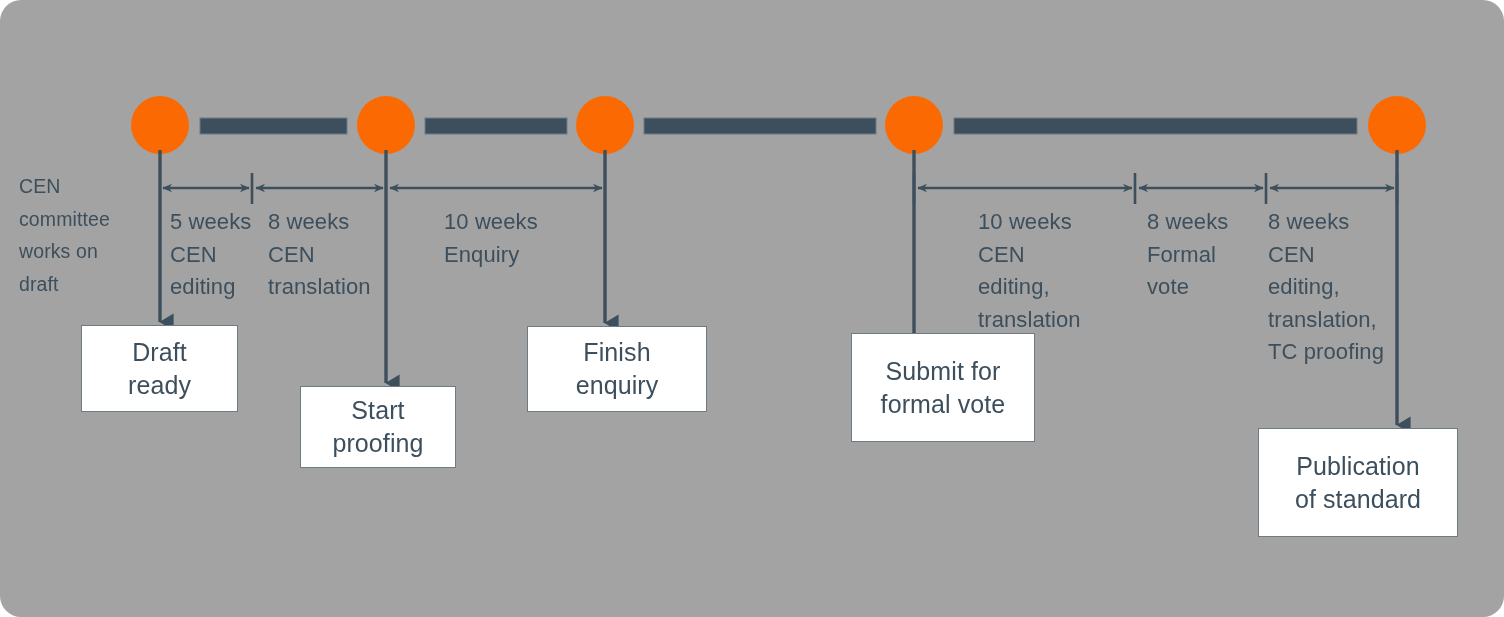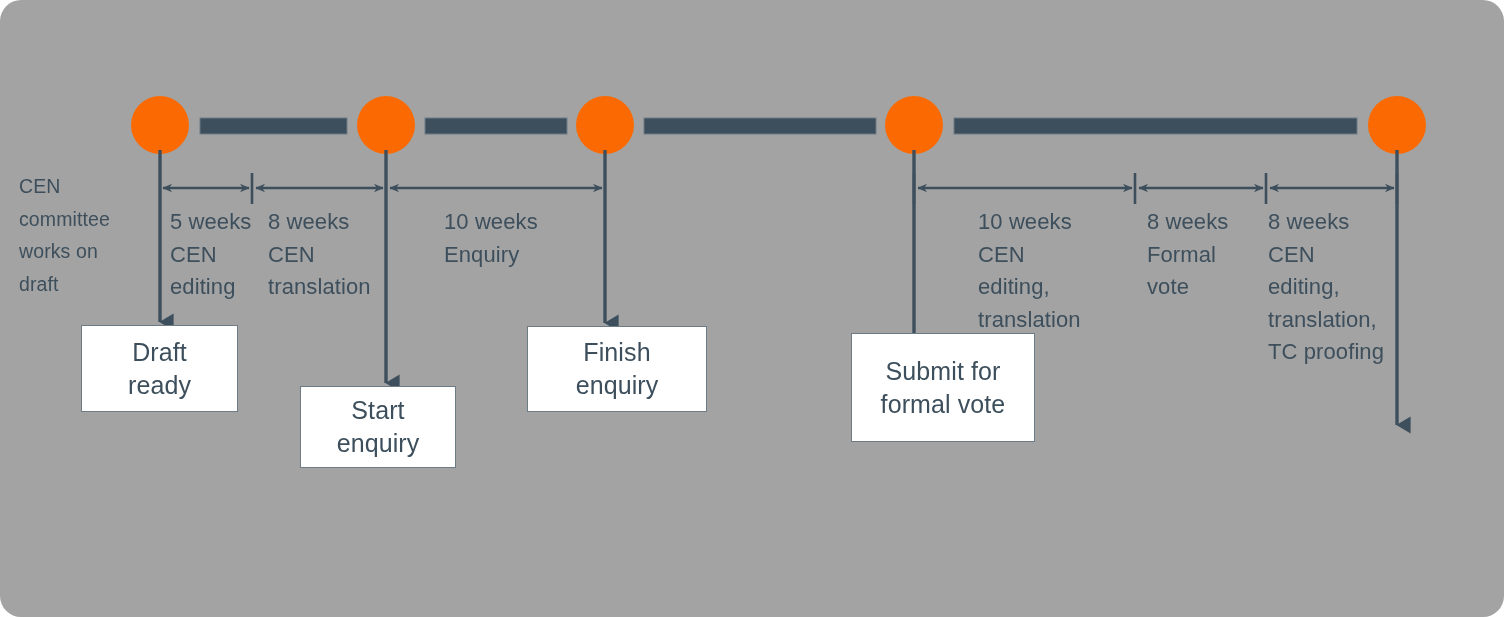--- a/index.html
+++ b/index.html
@@ -142,19 +142,21 @@
 vote</div>
   <div class="txt phase-label" style="left:1268px; top:206px; width:135px;">8 weeks
 CEN
 editing,
 translation,
 TC proofing</div>
 
   <div class="milestone-box" style="left:81px; top:325px; width:157px; height:87px;">Draft
 ready</div>
   <div class="milestone-box" style="left:300px; top:386px; width:156px; height:82px;">Start
-enquiry</div>
+proofing</div>
   <div class="milestone-box" style="left:527px; top:326px; width:180px; height:86px;">Finish
 enquiry</div>
   <div class="milestone-box" style="left:815px; top:333px; width:184px; height:109px;margin-left:36px;">Submit for
 formal vote</div>
+  <div class="milestone-box" style="left:1258px; top:428px; width:200px; height:109px;">Publication
+of standard</div>
 
 </div>
 
 </body></html>

